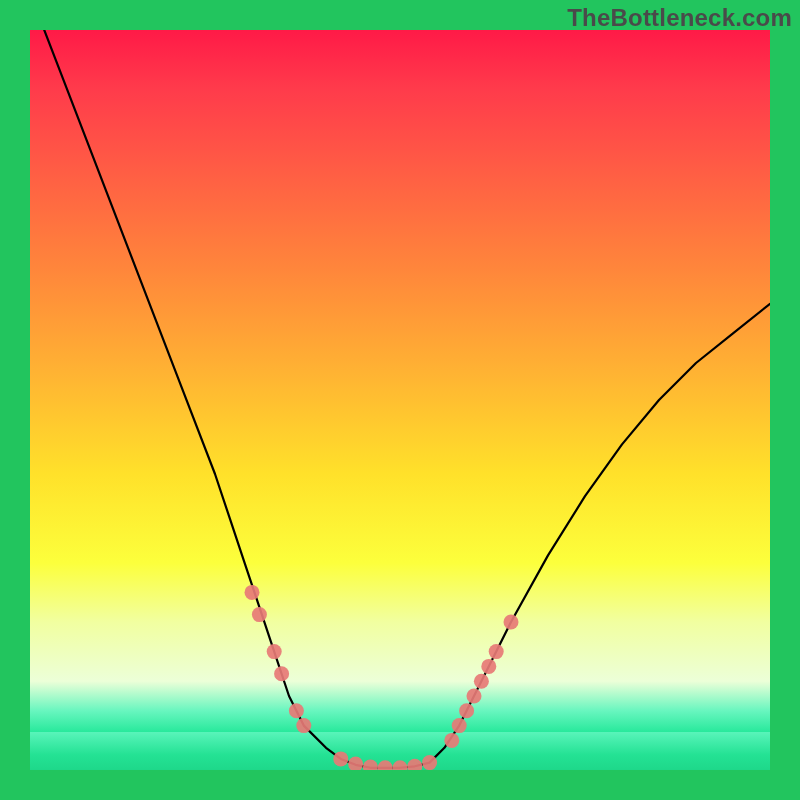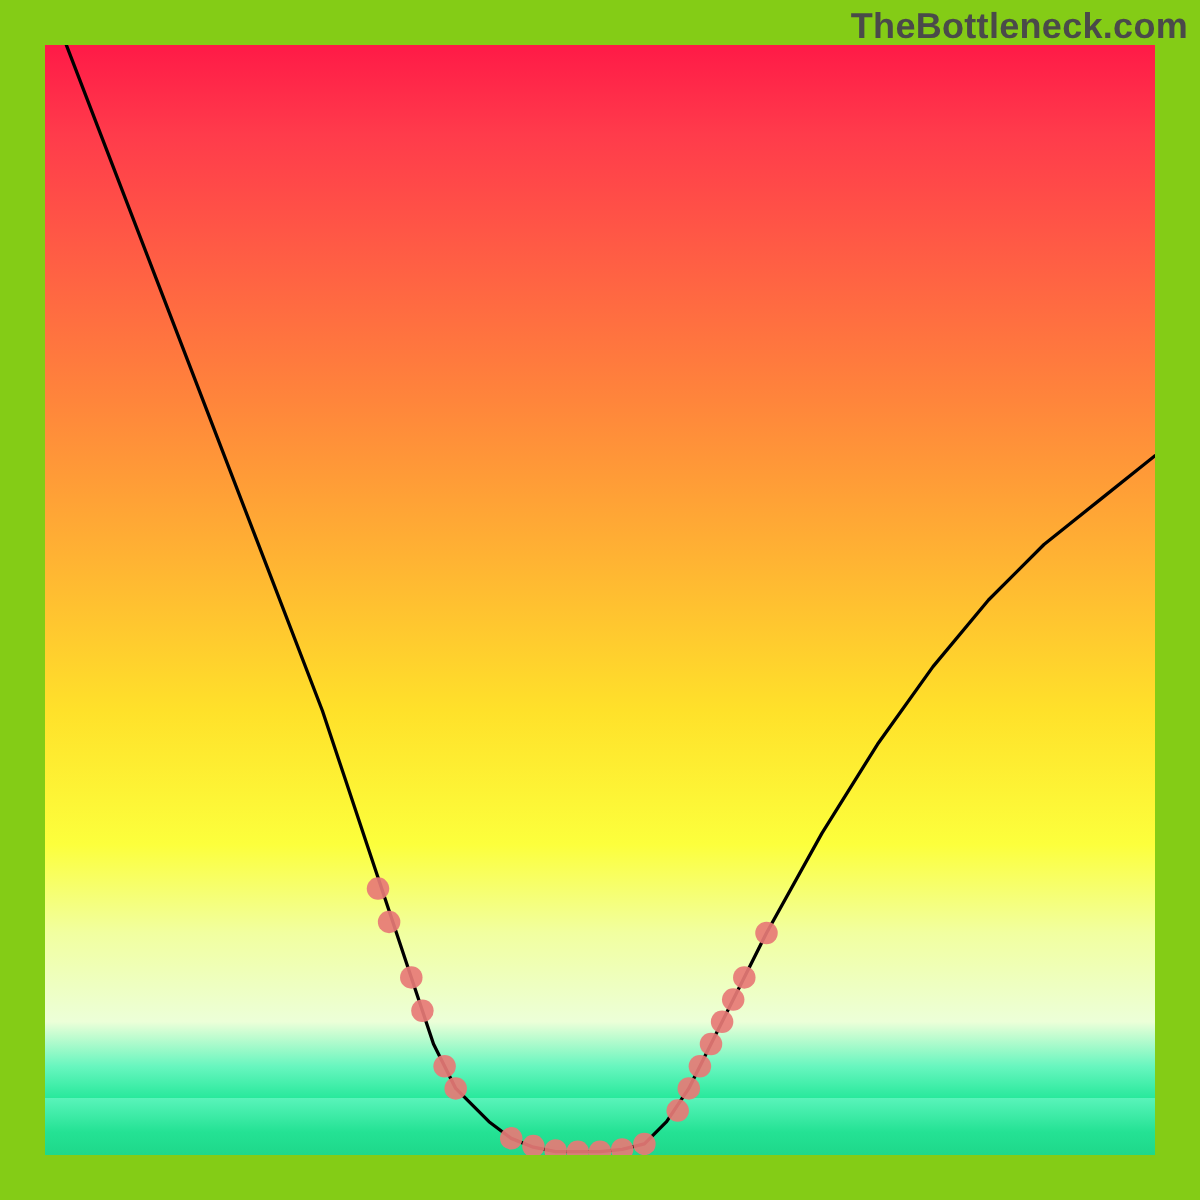--- a/index.html
+++ b/index.html
@@ -8,21 +8,21 @@
     width: 800px;
     height: 800px;
     overflow: hidden;
     background: #000;
     font-family: Arial, Helvetica, sans-serif;
   }
   .frame {
     position: relative;
     width: 800px;
     height: 800px;
-    background: #84cc16;
+    background: #22c55e;
   }
   .plot-area {
     position: absolute;
     left: 30px;
     top: 30px;
     width: 740px;
     height: 740px;
     background: linear-gradient(
       to bottom,
       #ff1a47 0%,

